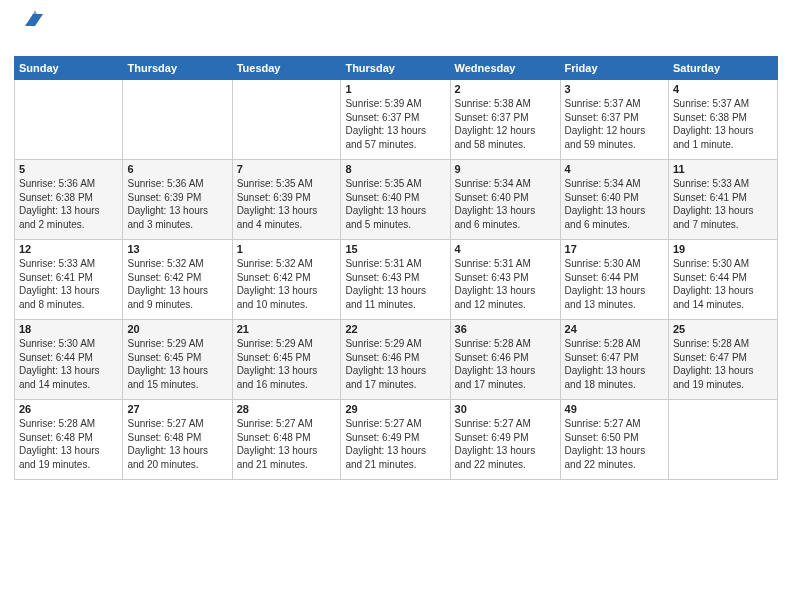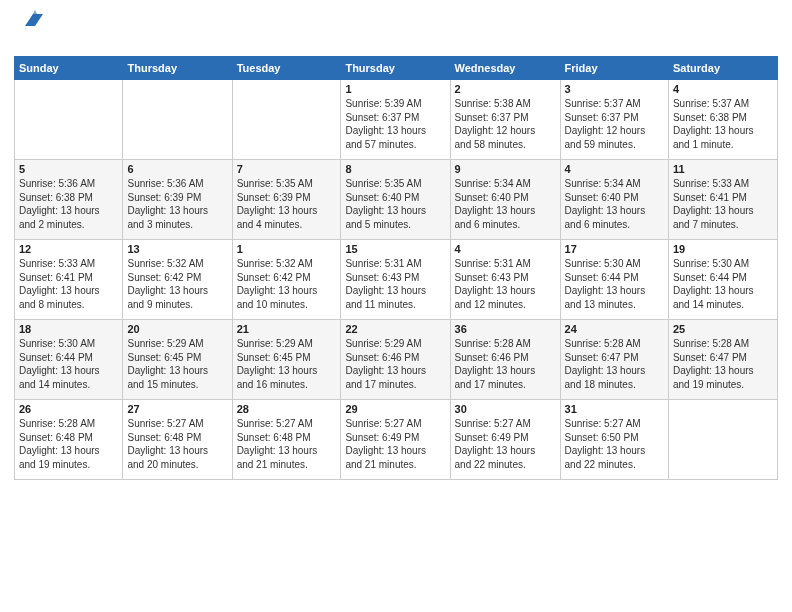--- a/index.html
+++ b/index.html
@@ -243,20 +243,20 @@
           </td>
           <td>
             <div class="day-num">29</div>
             <div class="day-info">Sunrise: 5:27 AM<br>Sunset: 6:49 PM<br>Daylight: 13 hours<br>and 21 minutes.</div>
           </td>
           <td>
             <div class="day-num">30</div>
             <div class="day-info">Sunrise: 5:27 AM<br>Sunset: 6:49 PM<br>Daylight: 13 hours<br>and 22 minutes.</div>
           </td>
           <td>
-            <div class="day-num">31</div>
+            <div class="day-num">49</div>
             <div class="day-info">Sunrise: 5:27 AM<br>Sunset: 6:50 PM<br>Daylight: 13 hours<br>and 22 minutes.</div>
           </td>
           <td class="empty-cell"></td>
         </tr>
       </tbody>
   </table>
 </div>
 
 </body></html>

